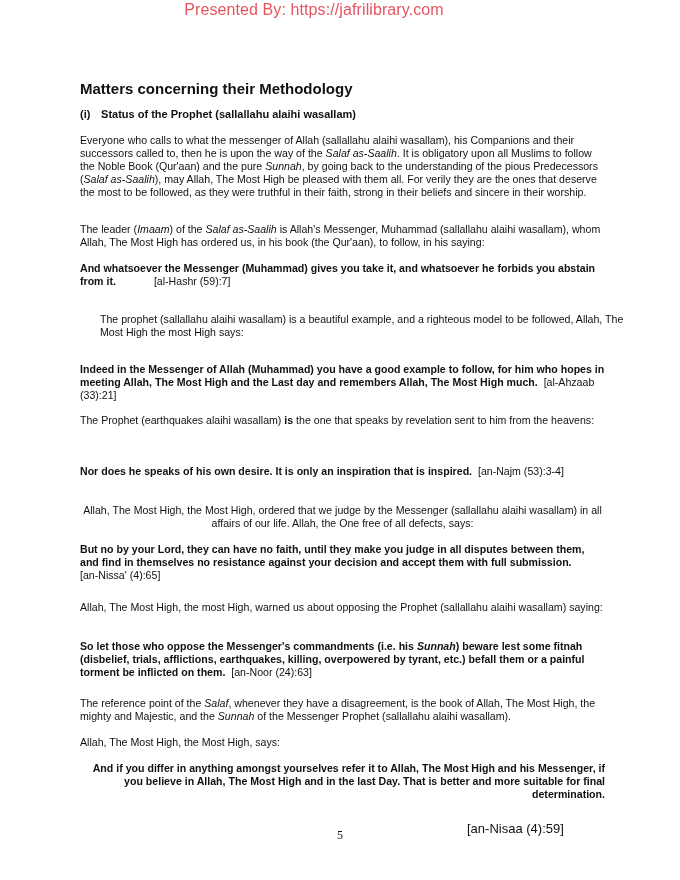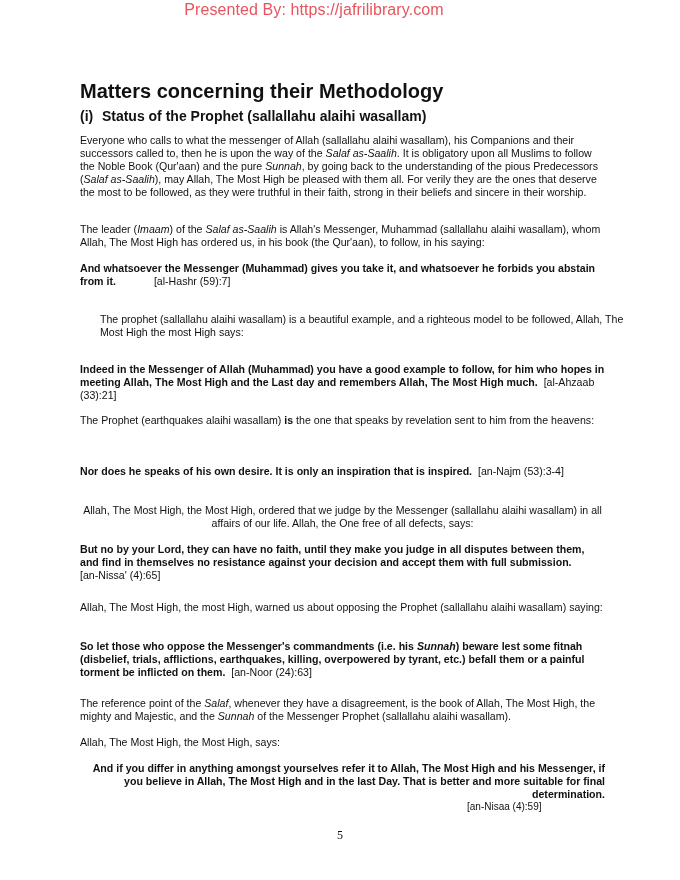--- a/index.html
+++ b/index.html
@@ -1,25 +1,25 @@
 <!DOCTYPE html>
 <html><head>
   <meta charset="utf-8">
   <style>
     html, body { margin:0; padding:0; background:#ffffff; }
     body { width:680px; height:880px; position:relative; overflow:hidden; font-family:"Liberation Sans", sans-serif; color:#111; }
     .banner { position:absolute; top:1px; left:0; width:628px; text-align:center; font-size:16px; color:#e8545e; font-family:"Liberation Sans", sans-serif; letter-spacing:0.1px; }
     .page { position:absolute; left:80px; top:0; width:525px; }
-    .h1 { position:absolute; top:80px; left:0; font-size:20px; font-weight:bold; white-space:nowrap; }
-    .h2 { position:absolute; top:108px; left:0; font-size:14px; font-weight:bold; white-space:nowrap; }
+    .h1 { position:absolute; top:80px; left:0; font-size:15px; font-weight:bold; white-space:nowrap; }
+    .h2 { position:absolute; top:108px; left:0; font-size:11px; font-weight:bold; white-space:nowrap; }
     .h2 .num { display:inline-block; width:18px; }
     .p { position:absolute; left:0; width:525px; font-size:10.6px; line-height:13px; }
     .b { font-weight:bold; }
     .ref { font-weight:normal; }
-    .ref-right { position:absolute; font-size:10px; white-space:nowrap; }
+    .ref-right { position:absolute; font-size:13px; white-space:nowrap;margin-top:20px; }
     .pagenum { position:absolute; top:828px; left:0; width:680px; text-align:center; font-family:"Liberation Serif", serif; font-size:12px; }
   </style>
 </head>
 <body>
 
 <div class="banner">Presented By: https://jafrilibrary.com</div>
 
 <div class="page">
   <div class="h1">Matters concerning their Methodology</div>
   <div class="h2">

